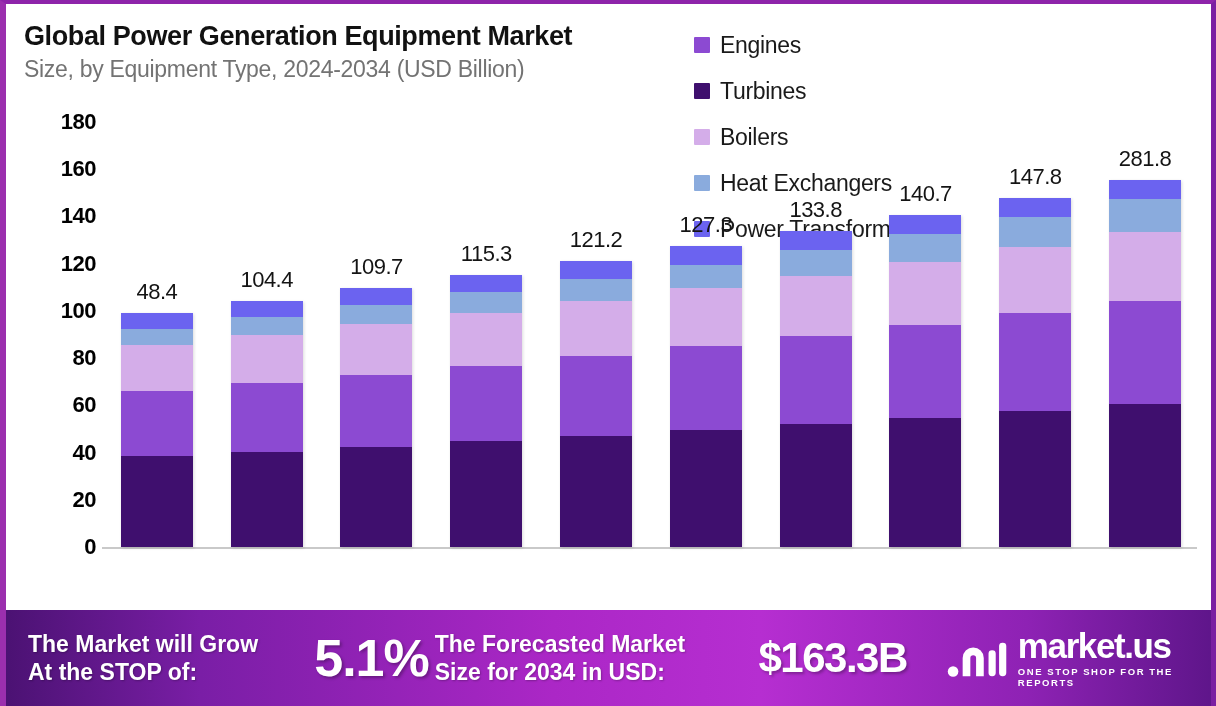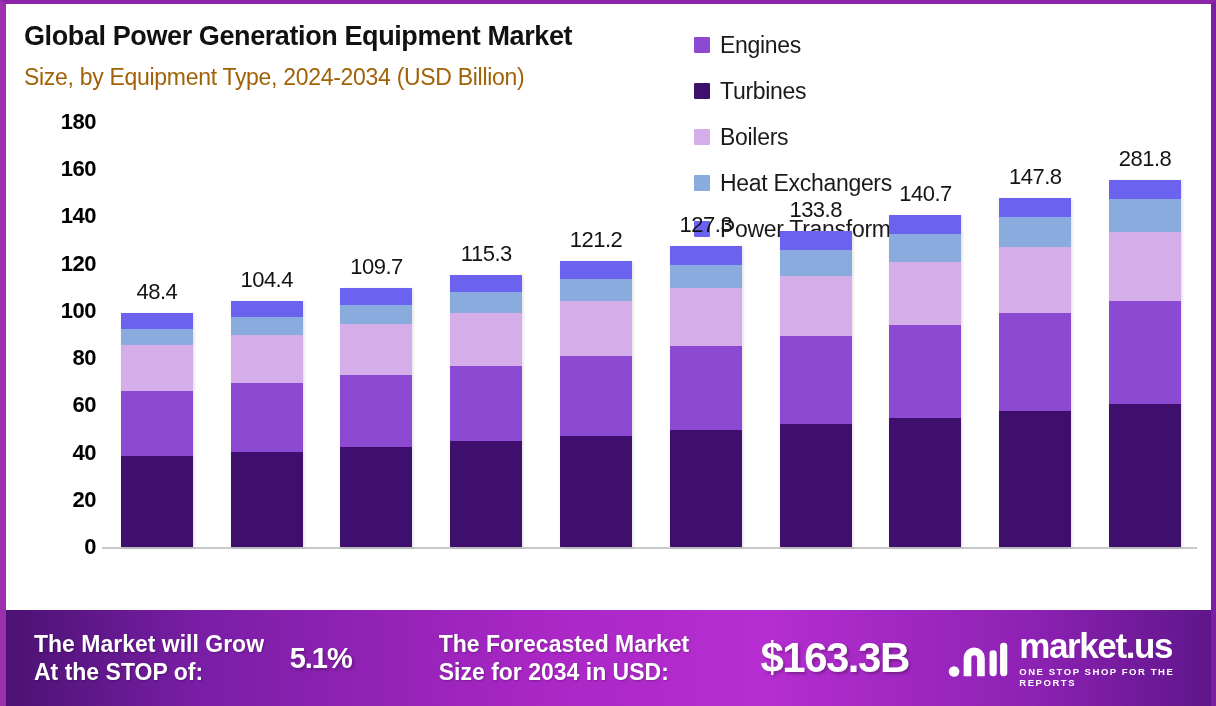--- a/index.html
+++ b/index.html
@@ -20,22 +20,22 @@
   }
 
   
   #header { position: absolute; left: 0; top: 0; width: 1216px; height: 118px; }
   #title-block { position: absolute; left: 18px; top: 18px; width: 670px; }
   #chart-title {
     font-size: 27px; font-weight: bold; color: #111111;
     letter-spacing: -0.4px; line-height: 1.1; white-space: nowrap;
   }
   #chart-subtitle {
-    margin-top: 12px;
-    font-size: 23px; font-weight: 400; color: #a16207;
+    margin-top: 4px;
+    font-size: 23px; font-weight: 400; color: #737373;
     letter-spacing: -0.3px; white-space: nowrap;
   }
 
   
   #legend {
     position: absolute; left: 688px; top: 18px; width: 510px;
     display: flex; flex-wrap: wrap; align-content: flex-start;
   }
   .legend-item {
     display: flex; align-items: center;
@@ -101,27 +101,27 @@
     letter-spacing: -0.4px;
   }
 
   
   #footer {
     position: absolute; left: 0; bottom: 0; width: 1216px; height: 96px;
     background: linear-gradient(90deg, #4b1273 0%, #7a1ea6 16%, #ab27c6 45%, #b62ed1 62%, #8e22b4 84%, #5c1588 100%);
     display: flex; align-items: center;
   }
   #cagr-text {
-    margin-left: 28px; width: 268px;
+    margin-left: 22px; width: 268px;
     color: #ffffff; font-size: 23px; font-weight: bold; line-height: 1.22;
     text-shadow: 1px 1px 2px rgba(0,0,0,0.25);
   }
   #cagr-value {
-    width: 150px; text-align: left;
-    color: #ffffff; font-size: 29px; font-weight: bold;
+    width: 150px; text-align: right;
+    color: #ffffff; font-size: 52px; font-weight: bold;
     text-shadow: 2px 2px 3px rgba(0,0,0,0.28);
     letter-spacing: -1px;
   }
   #forecast-text {
     margin-left: 6px; width: 300px;
     color: #ffffff; font-size: 23px; font-weight: bold; line-height: 1.22;
     text-shadow: 1px 1px 2px rgba(0,0,0,0.25);
   }
   #forecast-value {
     width: 230px; text-align: center;

